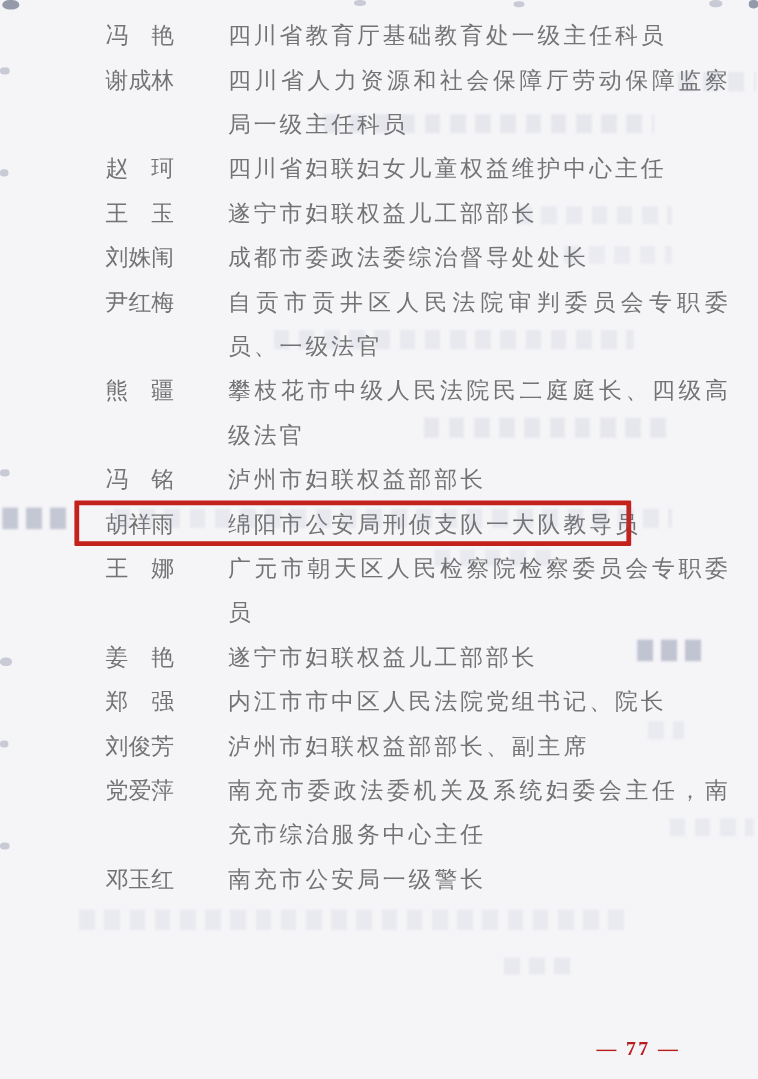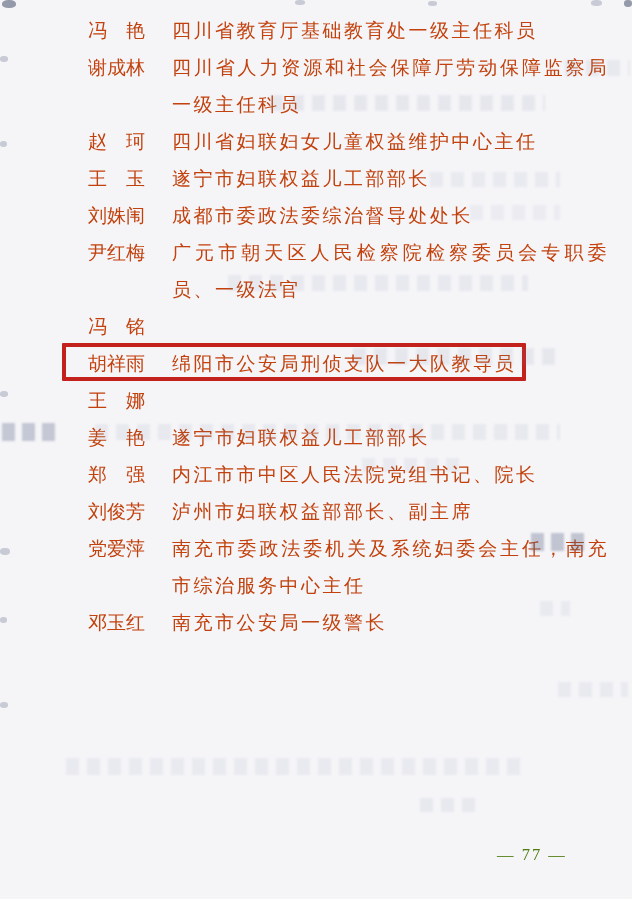--- a/index.html
+++ b/index.html
@@ -5,41 +5,41 @@
   html,body{margin:0;padding:0;}
   body{
     width:632px;height:899px;position:relative;overflow:hidden;
     background:#f5f5f8;
     font-family:"Liberation Serif","DejaVu Serif",serif;
   }
   #page{position:absolute;inset:0;}
   
   #entries{
     position:absolute;left:88px;top:12px;width:521px;
-    color:#c2410c;font-size:19px;line-height:37px;
+    color:#737373;font-size:19px;line-height:37px;
   }
   .entry{display:flex;align-items:flex-start;position:relative;}
   .entry-name{
     flex:0 0 57px;width:57px;white-space:nowrap;
     letter-spacing:0;
   }
   .entry-title{
-    width:437px;margin-left:27px;
+    width:437px;margin-left:45px;
     letter-spacing:2.5px;
     text-align:justify;text-justify:inter-character;
   }
   .hl-box{
     position:absolute;left:-26px;top:-2px;width:464px;height:38px;
     box-sizing:border-box;border:4px solid #c3211c;border-radius:1px;
     pointer-events:none;
   }
   
   #page-number{
-    position:absolute;left:497px;top:845px;
-    font-size:16.5px;color:#4d7c0f;letter-spacing:2px;white-space:nowrap;
+    position:absolute;left:497px;top:864px;
+    font-size:16.5px;color:#b91c1c;letter-spacing:2px;white-space:nowrap;font-weight:bold;
   }
   
   .smudge{position:absolute;pointer-events:none;filter:blur(1px);}
   .smudge.band{
     background:repeating-linear-gradient(90deg,
       rgba(115,125,158,.20) 0 13px, rgba(115,125,158,0) 13px 21px);
   }
   .smudge.band.dark{
     background:repeating-linear-gradient(90deg,
       rgba(85,95,130,.38) 0 13px, rgba(85,95,130,0) 13px 20px);
@@ -75,37 +75,43 @@
     </div>
 
     <div class="entry">
       <span class="entry-name">刘姝闱</span>
       <span class="entry-title">成都市委政法委综治督导处处长</span>
     </div>
 
 
     <div class="entry">
       <span class="entry-name">尹红梅</span>
-      <span class="entry-title">广元市朝天区人民检察院检察委员会专职委员、一级法官</span>
+      <span class="entry-title">自贡市贡井区人民法院审判委员会专职委员、一级法官</span>
     </div>
 
+    <div class="entry">
+      <span class="entry-name">熊　疆</span>
+      <span class="entry-title">攀枝花市中级人民法院民二庭庭长、四级高级法官</span>
+    </div>
 
     <div class="entry">
       <span class="entry-name">冯　铭</span>
+      <span class="entry-title">泸州市妇联权益部部长</span>
     </div>
 
 
     <div class="entry">
       <span class="entry-name">胡祥雨</span>
       <span class="entry-title">绵阳市公安局刑侦支队一大队教导员</span>
     <div class="hl-box" style="border-color: rgb(195, 33, 28);"></div>
       </div>
 
     <div class="entry">
       <span class="entry-name">王　娜</span>
+      <span class="entry-title">广元市朝天区人民检察院检察委员会专职委员</span>
     </div>
 
     <div class="entry">
       <span class="entry-name">姜　艳</span>
       <span class="entry-title">遂宁市妇联权益儿工部部长</span>
     </div>
 
     <div class="entry">
       <span class="entry-name">郑　强</span>
       <span class="entry-title">内江市市中区人民法院党组书记、院长</span>

